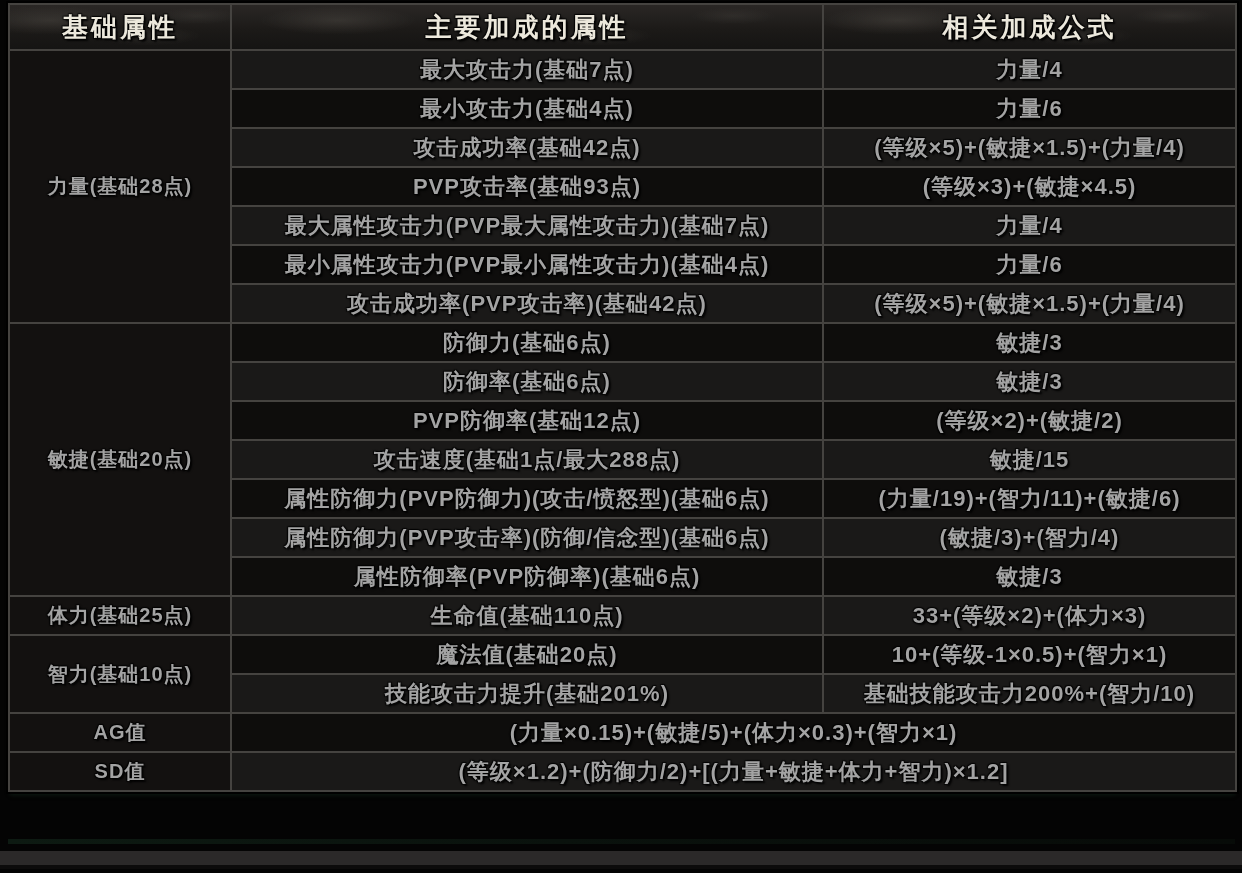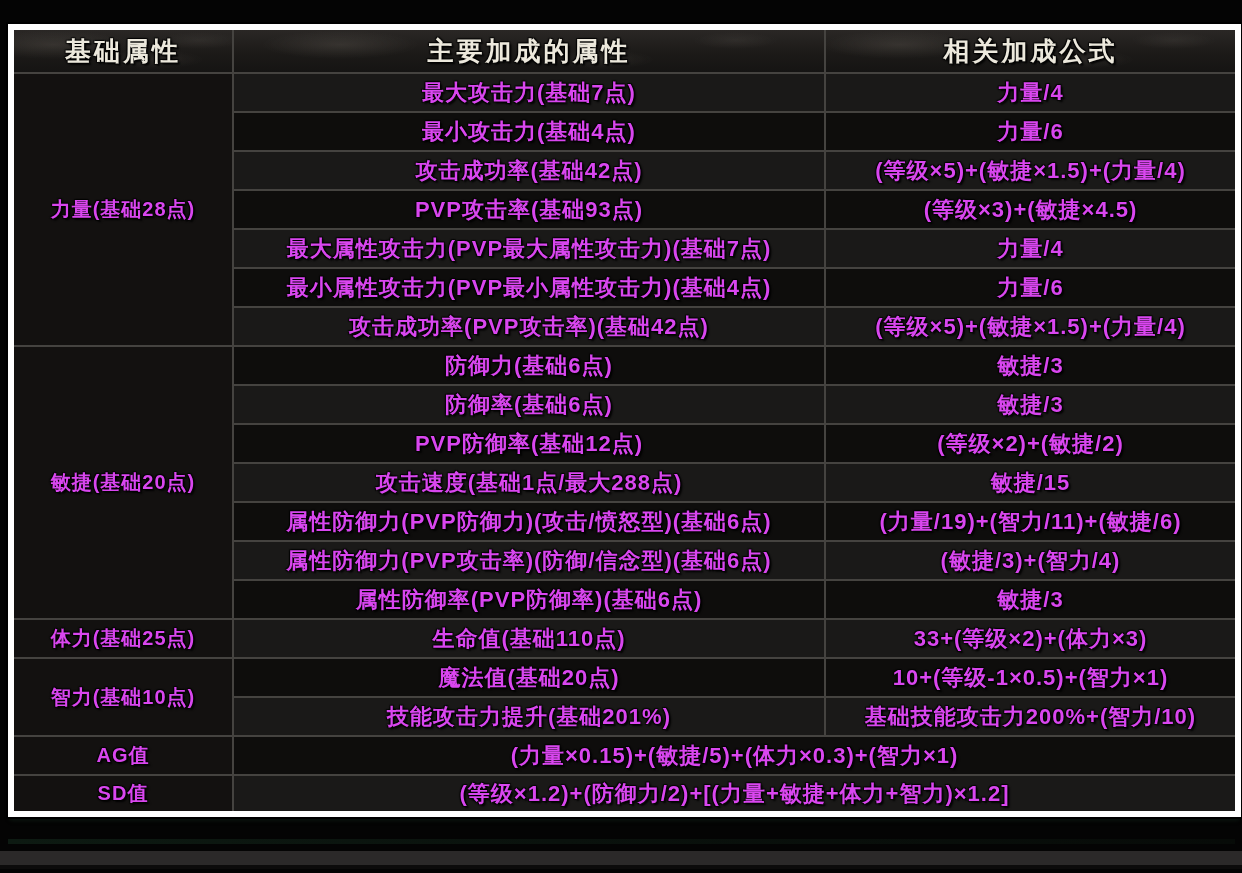--- a/index.html
+++ b/index.html
@@ -6,36 +6,36 @@
   html, body { margin:0; padding:0; }
   body {
     width:1242px; height:873px;
     background:#040404;
     font-family:"Liberation Sans","DejaVu Sans",sans-serif;
     overflow:hidden;
   }
   .page { position:relative; width:1242px; height:873px; }
 
   table.stat-table {
-    position:absolute; left:8px; top:24px;
+    position:absolute; left:8px; top:3px;
     width:1227px;
     border-collapse:collapse;
     table-layout:fixed;
-    border:6px solid #ffffff;
+    border:2px solid #ffffff;
     box-shadow:0 0 0 2px #000, 0 5px 4px -2px #0d1a12;
   }
   col.c1 { width:222px; }
   col.c2 { width:592px; }
   col.c3 { width:413px; }
 
   th, td {
     border:2px solid #454340;
     text-align:center;
     vertical-align:middle;
-    color:#d946ef;
+    color:#a3a3a3;
     font-weight:bold;
     text-shadow: 2px 2px 2px rgba(0,0,0,.95),
                 -1px -1px 1px rgba(0,0,0,.75),
                  1px -1px 1px rgba(0,0,0,.75),
                 -1px  1px 1px rgba(0,0,0,.75);
     overflow:hidden;
     white-space:nowrap;
   }
 
   th {

